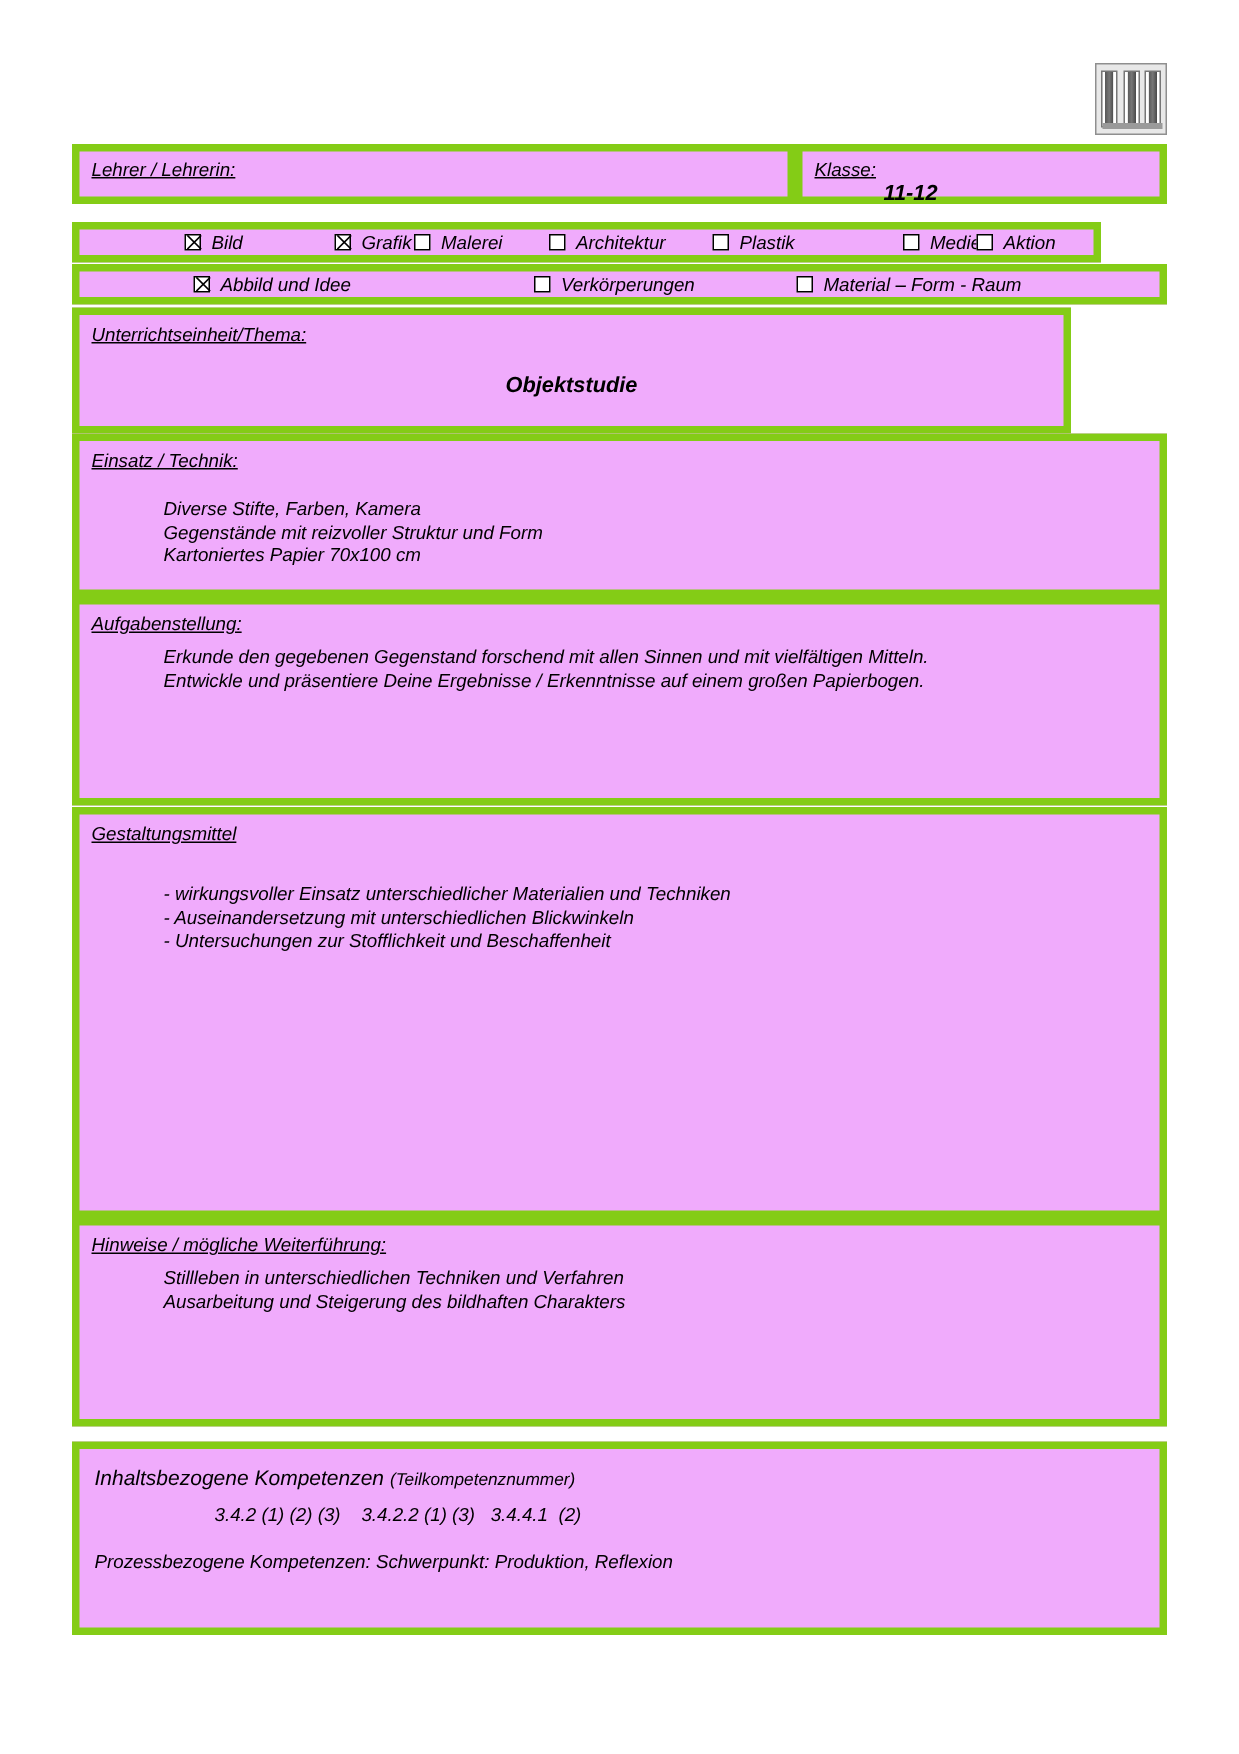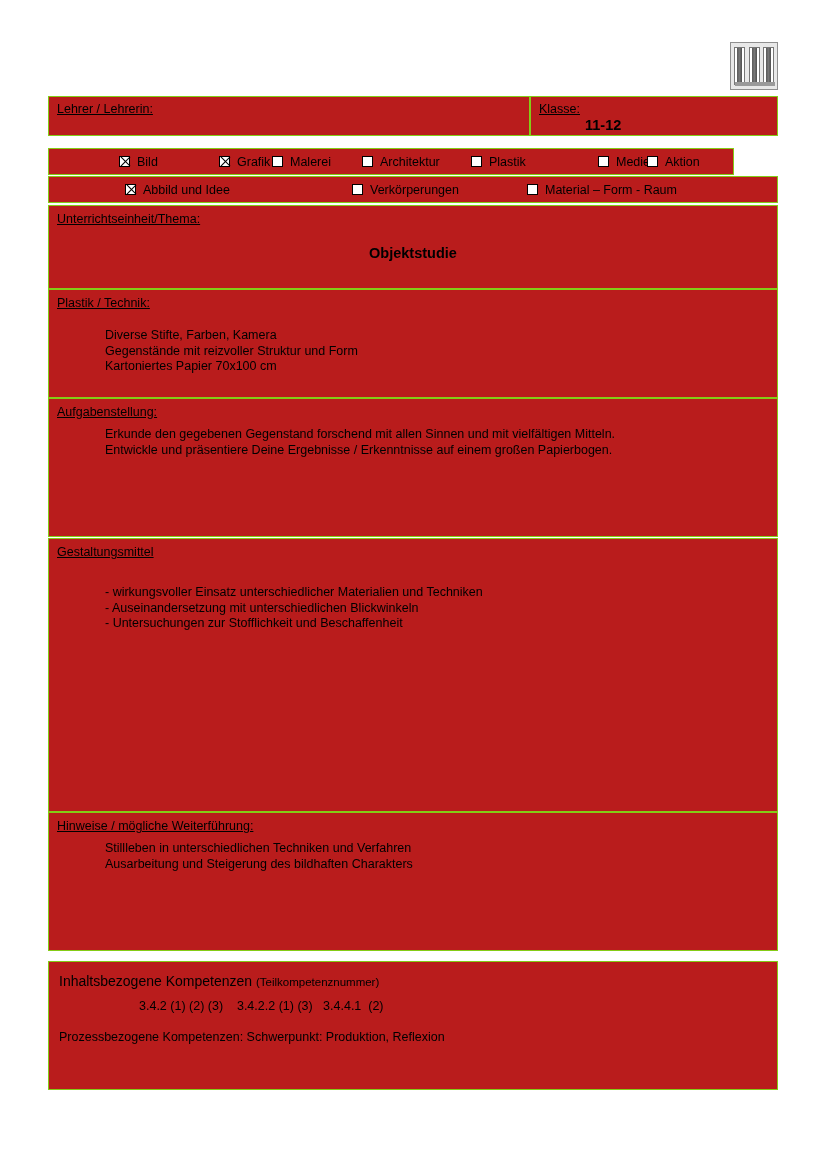--- a/index.html
+++ b/index.html
@@ -77,23 +77,24 @@
     left: 4px;
     bottom: 3px;
     width: 40px;
     height: 4px;
     background: #9a9a9a;
   }
 
   
   .box {
     position: absolute;
-    border: 1px solid #84cc16;
-    box-sizing: border-box;
-    background: #b91c1c;
+    border: 5px solid #84cc16;
+    box-sizing: border-box;
+    background: #f0abfc;
+    font-style: italic;
   }
 
   .label {
     position: absolute;
     font-size: 12.5px;
     text-decoration: underline;
     white-space: nowrap;
   }
 
   .body-text {
@@ -233,27 +234,27 @@
       <div class="cb-item" style="left: 303px;">
         <span class="cbx"></span>
         <span>Verkörperungen</span>
       </div>
       <div class="cb-item" style="left: 478px;">
         <span class="cbx"></span>
         <span>Material – Form -  Raum</span>
       </div>
     </div>
 
-  <div class="box" style="left:48px; top:205px; width:730px; height:84px;">
+  <div class="box" style="left:48px; top:205px; width:666px; height:84px;">
     <div class="label" style="left:8px; top:6px;">Unterrichtseinheit/Thema:</div>
     <div class="centered-topic" style="top:39px;">Objektstudie</div>
   </div>
 
   <div class="box" style="left:48px; top:289px; width:730px; height:109px;">
-    <div class="label" style="left:8px; top:6px;">Plastik / Technik:</div>
+    <div class="label" style="left:8px; top:6px;">Einsatz / Technik:</div>
     <div class="body-text" style="left:56px; top:38px;">Diverse Stifte, Farben, Kamera
 Gegenstände mit reizvoller Struktur und Form
 Kartoniertes Papier 70x100 cm</div>
   </div>
 
   <div class="box" style="left:48px; top:398px; width:730px; height:139px;">
     <div class="label" style="left:8px; top:6px;">Aufgabenstellung:</div>
     <div class="body-text" style="left:56px; top:28px;">Erkunde den gegebenen Gegenstand forschend mit allen Sinnen und mit vielfältigen Mitteln.
 Entwickle und präsentiere Deine Ergebnisse / Erkenntnisse auf einem großen Papierbogen.</div>
   </div>

